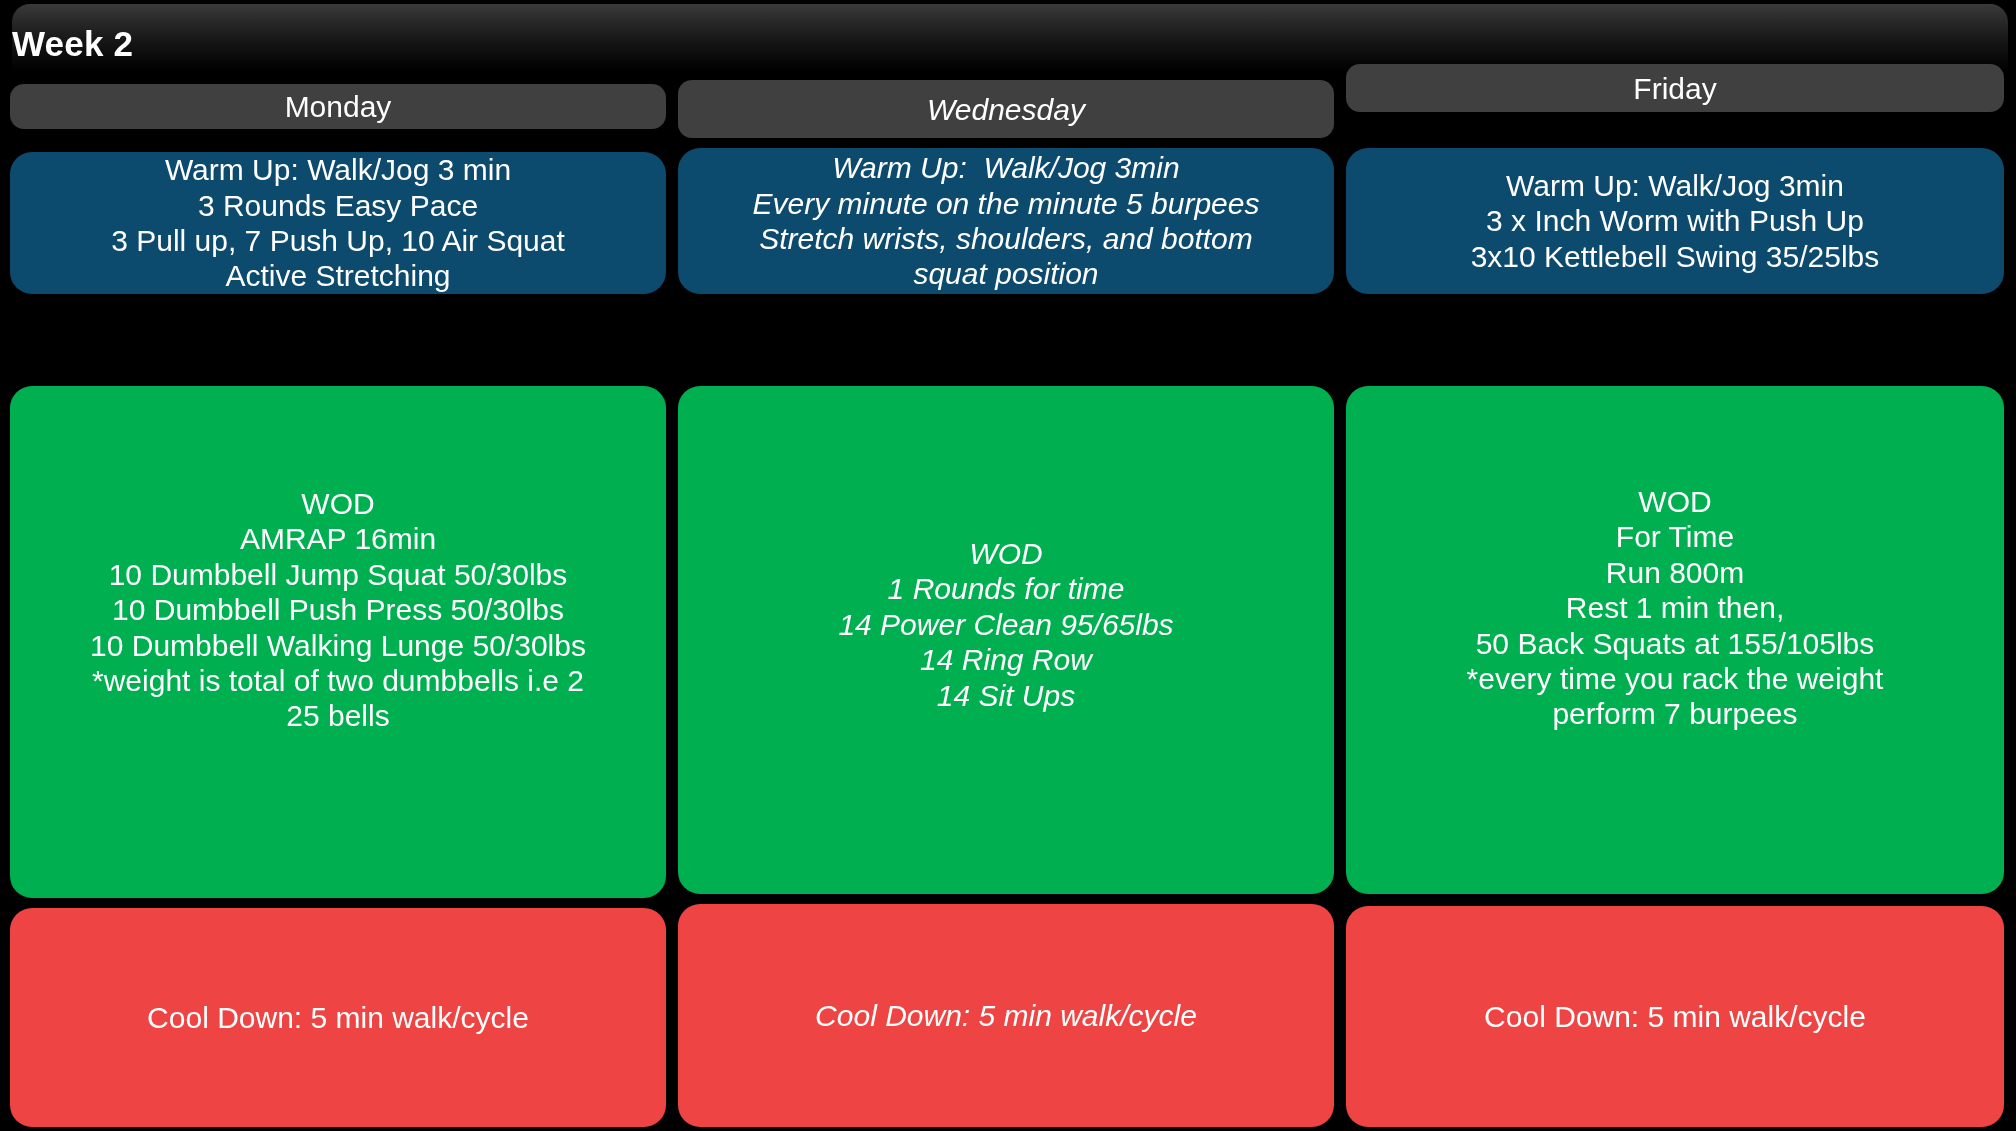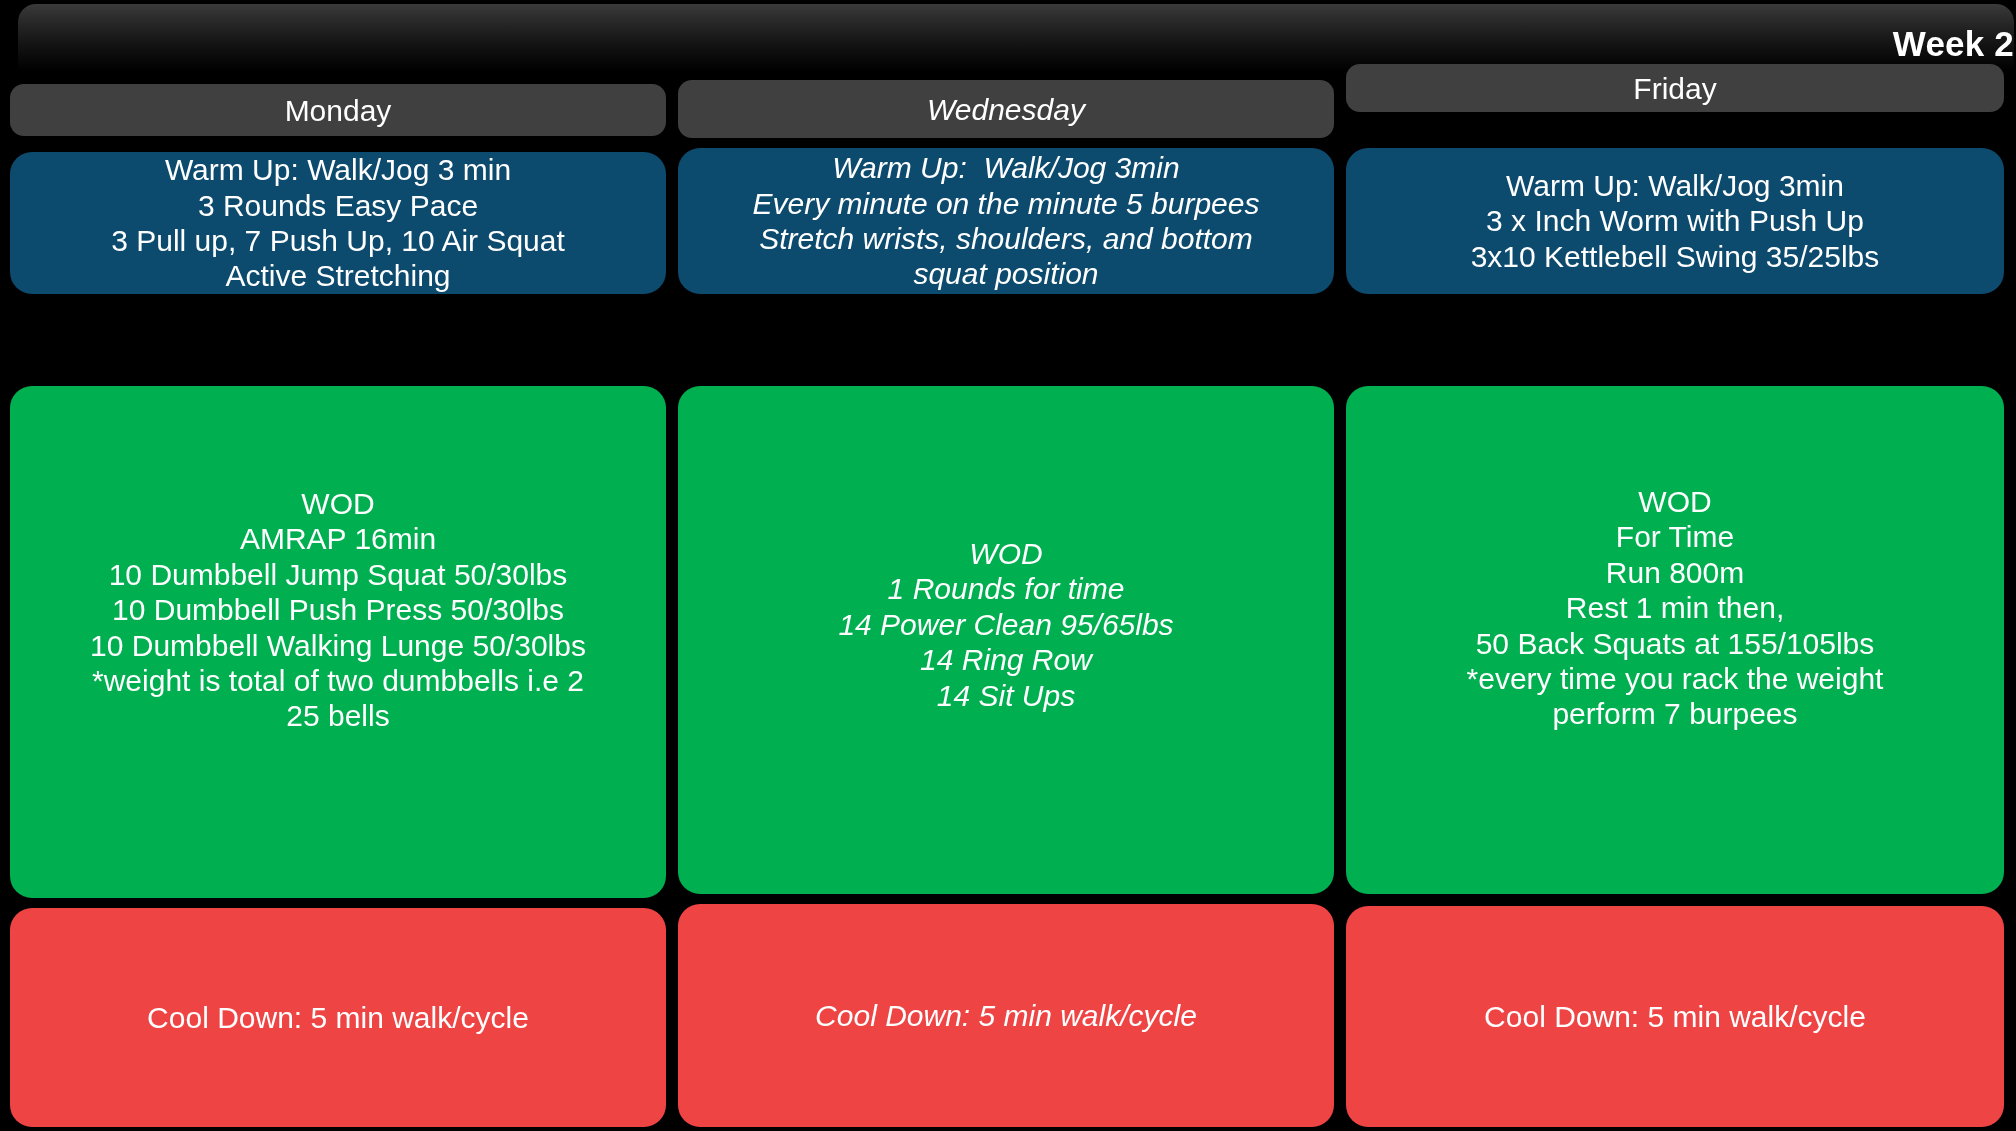--- a/index.html
+++ b/index.html
@@ -19,34 +19,34 @@
     position: relative;
     width: 2016px;
     height: 1131px;
     background: #000000;
     box-sizing: border-box;
   }
 
   
   .title-banner {
     position: absolute;
-    left: 18px;
+    left: 12px;
     top: 4px;
     width: 1996px;
     height: 86px;
     border-radius: 18px;
     background: linear-gradient(to bottom,
                 #3a3a3a 0%,
                 #2a2a2a 18%,
                 #141414 46%,
                 #000000 78%,
                 #000000 100%);
     display: flex;
     align-items: flex-start;
-    justify-content: flex-end;
+    justify-content: flex-start;
     box-sizing: border-box;
     padding-top: 22px;
   }
   .title-text {
     font-size: 35px;
     font-weight: bold;
     color: #ffffff;
     letter-spacing: 0.2px;
     line-height: 1;
   }
@@ -73,21 +73,21 @@
   }
 
   
   .day-header {
     background: #404040;
     border-radius: 14px;
     font-size: 30px;
     line-height: 1.1;
     color: #ffffff;
   }
-  .col-mon .day-header { top: 84px; left: 0;  width: 656px; height: 52px; }
+  .col-mon .day-header { top: 84px; left: 0;  width: 656px; height: 45px; }
   .col-wed .day-header { top: 80px; left: 0;  width: 656px; height: 58px; }
   .col-fri .day-header { top: 64px; left: 0;  width: 658px; height: 48px; }
 
   
   .warmup {
     background: #0c4a6e;
     font-size: 30px;
     line-height: 1.18;
   }
   .col-mon .warmup { top: 152px; left: 0; width: 656px; height: 142px; }

